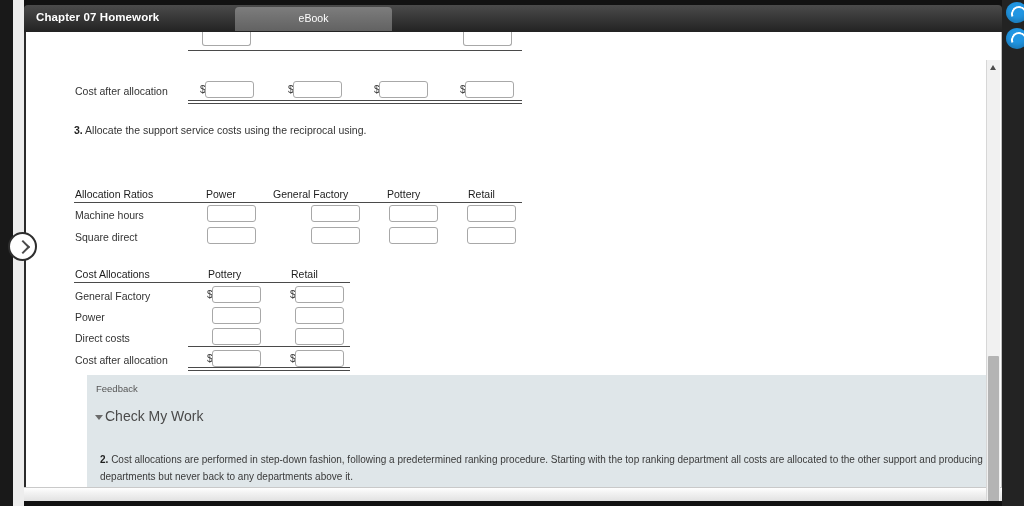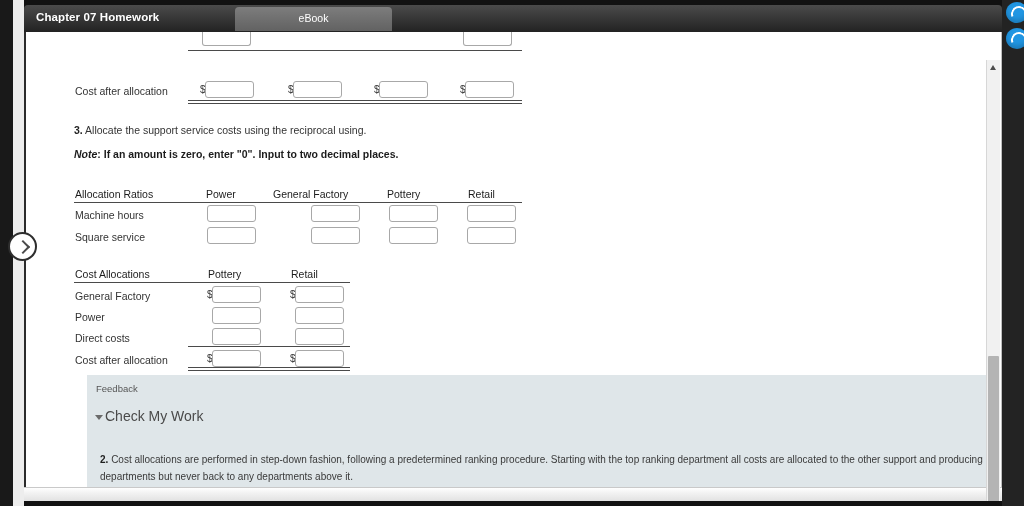--- a/index.html
+++ b/index.html
@@ -339,38 +339,35 @@
 
           <div class="hline" style="left:158px; top:68px; width:334px;"></div>
           <div class="hline" style="left:158px; top:71px; width:334px;"></div>
         </div>
 
         <div class="q-text" style="left:44px; top:92px;">
           <b>3.</b>
           <span>Allocate the support service costs using the reciprocal using.</span>
         </div>
 
-        <div class="note-line" style="left:44px; top:116px;">
-          <i>Note</i><span>: If an amount is zero, enter "0". Input to two decimal places.</span>
-        </div>
 
         <div class="th" style="left:45px; top:156px;">Allocation Ratios</div>
         <div class="th" style="left:176px; top:156px;">Power</div>
         <div class="th" style="left:243px; top:156px;">General Factory</div>
         <div class="th" style="left:357px; top:156px;">Pottery</div>
         <div class="th" style="left:438px; top:156px;">Retail</div>
         <div class="hline" style="left:44px; top:170px; width:448px;"></div>
 
         <div class="row-label" style="position:absolute; left:45px; top:177px;">Machine hours</div>
         <input class="cell-input" style="position: absolute; left: 177px; top: 173px; width: 49px;">
         <input class="cell-input" style="position: absolute; left: 281px; top: 173px; width: 49px;">
         <input class="cell-input" style="position: absolute; left: 359px; top: 173px; width: 49px;">
         <input class="cell-input" style="position: absolute; left: 437px; top: 173px; width: 49px;">
 
-        <div class="row-label" style="position:absolute; left:45px; top:199px;">Square service</div>
+        <div class="row-label" style="position:absolute; left:45px; top:199px;">Square direct</div>
         <input class="cell-input" style="position: absolute; left: 177px; top: 195px; width: 49px;">
         <input class="cell-input" style="position: absolute; left: 281px; top: 195px; width: 49px;">
         <input class="cell-input" style="position: absolute; left: 359px; top: 195px; width: 49px;">
         <input class="cell-input" style="position: absolute; left: 437px; top: 195px; width: 49px;">
 
         <div class="th" style="left:45px; top:236px;">Cost Allocations</div>
         <div class="th" style="left:178px; top:236px;">Pottery</div>
         <div class="th" style="left:261px; top:236px;">Retail</div>
         <div class="hline" style="left:44px; top:250px; width:276px;"></div>
 

